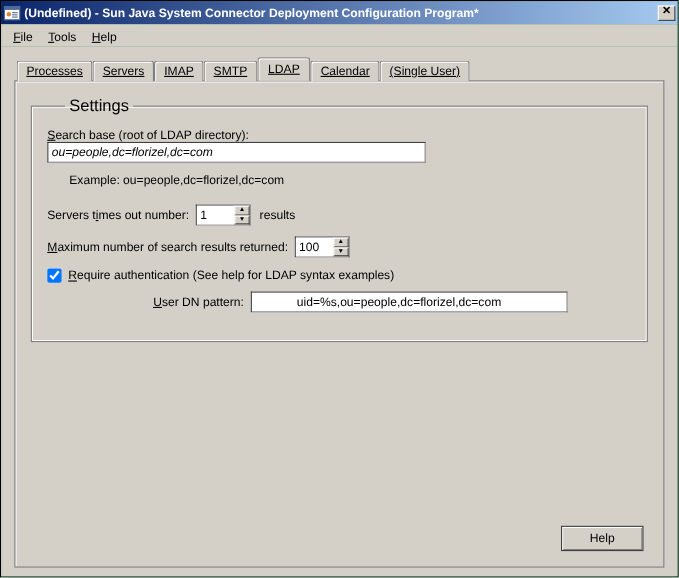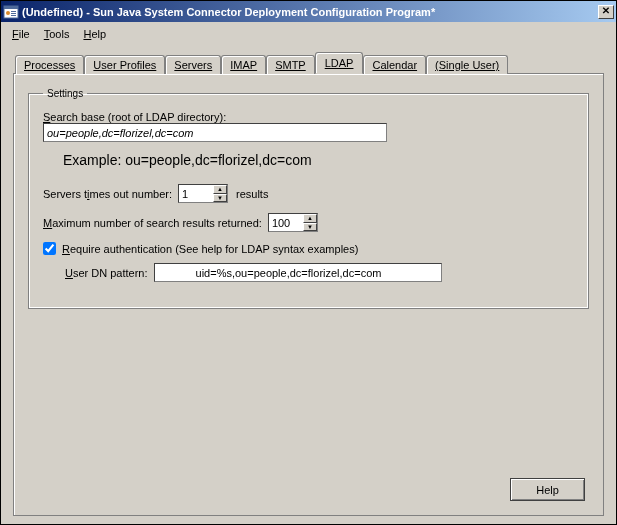--- a/index.html
+++ b/index.html
@@ -113,21 +113,22 @@
     z-index: 1;
   }
   fieldset.settings {
     border: 1px solid #808080;
     box-shadow: inset -1px -1px 0 #fff, inset 1px 1px 0 #fff;
     padding: 12px 14px 16px 14px;
     margin: 0;
   }
   fieldset.settings legend {
     padding: 0 4px;
-    font-size: 10px;
+    font-size: 15px;
+    margin-left: 16px;
   }
   .row {
     display: flex;
     align-items: center;
     margin-bottom: 10px;
     flex-wrap: wrap;
   }
   .row label, .row span.lbl {
     margin-right: 6px;
     white-space: nowrap;
@@ -174,33 +175,33 @@
     font-size: 6px;
     line-height: 6px;
     text-align: center;
     cursor: pointer;
     display: flex;
     align-items: center;
     justify-content: center;
   }
   .example {
     margin: 0 0 16px 20px;
-    font-size: 14px;
+    font-size: 11px;
   }
   .checkbox-row {
     display: flex;
     align-items: center;
     margin-bottom: 8px;
   }
   input[type="checkbox"] {
     width: 13px;
     height: 13px;
     margin: 0 6px 0 0;
   }
-  .indent { margin-left: 22px; }
+  .indent { margin-left: 38px; justify-content: center; }
   .footer {
     display: flex;
     justify-content: flex-end;
     padding: 8px 4px 4px 0;
   }
   button.win-btn {
     min-width: 75px;
     height: 23px;
     background: #d4d0c8;
     border: 1px solid #404040;
@@ -233,21 +234,20 @@
 
   <div class="menubar">
     <div class="menu-item"><span class="ul">F</span><span>ile</span></div>
     <div class="menu-item"><span class="ul">T</span><span>ools</span></div>
     <div class="menu-item"><span class="ul">H</span><span>elp</span></div>
   </div>
 
   <div class="client">
     <div class="tab-row">
       <div class="tab">Processes</div>
-      <div class="tab">User Profiles</div>
       <div class="tab">Servers</div>
       <div class="tab">IMAP</div>
       <div class="tab">SMTP</div>
       <div class="tab active">LDAP</div>
       <div class="tab">Calendar</div>
       <div class="tab">(Single User)</div>
     </div>
 
     <div class="tab-panel">
       <fieldset class="settings">

